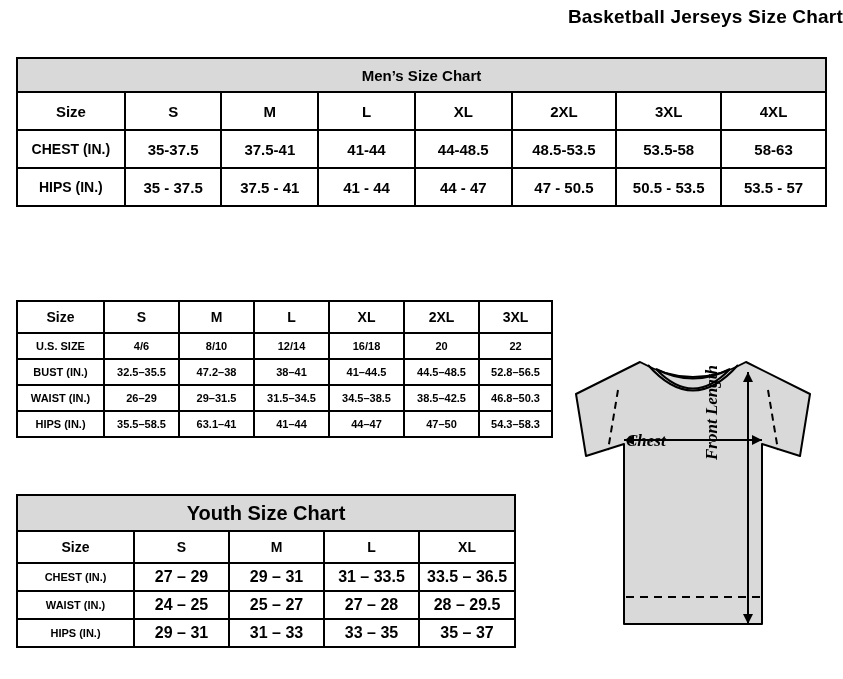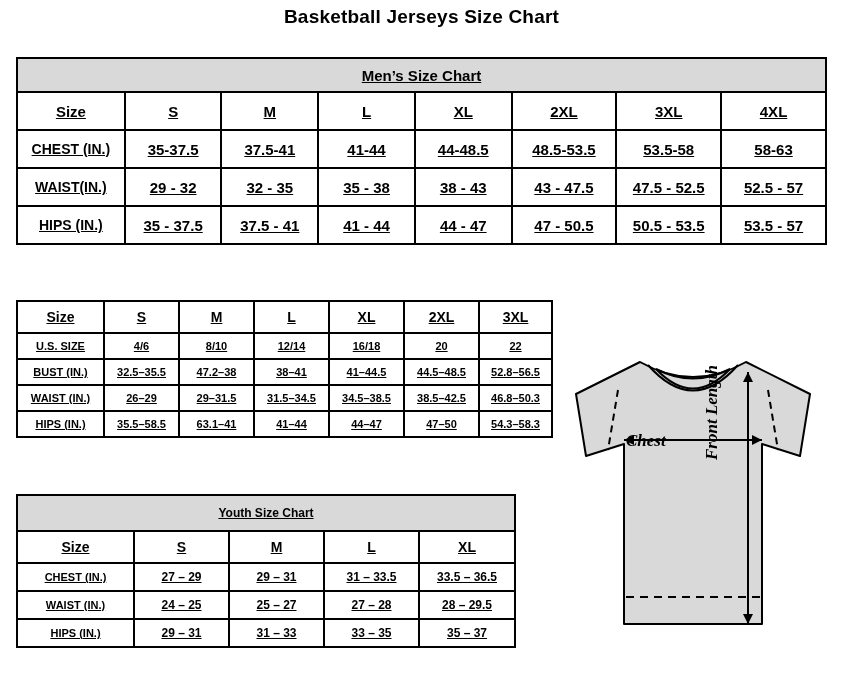--- a/index.html
+++ b/index.html
@@ -13,32 +13,31 @@
     position: relative;
     font-family: "Liberation Sans", sans-serif;
     color: #000;
     overflow: hidden;
   }
   #page-title {
     position: absolute;
     top: 6px;
     left: 0;
     width: 843px;
-    text-align: center;
+    text-align: right;
     font-size: 19px;
     font-weight: bold;
     letter-spacing: 0.2px;
   }
 
   table.chart {
     border-collapse: collapse;
     table-layout: fixed;
     position: absolute;
     background: #a21caf;
-    text-decoration: underline;
   }
   table.chart td, table.chart th {
     border: 2px solid #000;
     text-align: center;
     vertical-align: middle;
     padding: 0;
     font-weight: bold;
     background: #fff;
   }
   td.caption, th.caption {
@@ -71,22 +70,22 @@
   #womens-chart td.caption { height: 34px; font-size: 16px; }
   #womens-chart td.colhdr { height: 30px; font-size: 14px; }
   #womens-chart td.rowlabel { font-size: 11px; }
 
   
   #youth-chart {
     top: 494px;
     left: 16px;
     width: 498px;
   }
-  #youth-chart td { height: 26px; font-size: 12px; }
-  #youth-chart td.caption { height: 34px; font-size: 12px; }
+  #youth-chart td { height: 26px; font-size: 16px; }
+  #youth-chart td.caption { height: 34px; font-size: 20px; }
   #youth-chart td.colhdr { height: 30px; font-size: 14px; }
   #youth-chart td.rowlabel { font-size: 11px; }
 
   
   #shirt-diagram {
     position: absolute;
     left: 548px;
     top: 352px;
     width: 290px;
     height: 322px;
@@ -144,30 +143,20 @@
     </tr>
     <tr>
       <td class="rowlabel">CHEST (IN.)</td>
       <td>35-37.5</td>
       <td>37.5-41</td>
       <td>41-44</td>
       <td>44-48.5</td>
       <td>48.5-53.5</td>
       <td>53.5-58</td>
       <td>58-63</td>
-    </tr>
-    <tr>
-      <td class="rowlabel">WAIST(IN.)</td>
-      <td>29 - 32</td>
-      <td>32 - 35</td>
-      <td>35 - 38</td>
-      <td>38 - 43</td>
-      <td>43 - 47.5</td>
-      <td>47.5 - 52.5</td>
-      <td>52.5 - 57</td>
     </tr>
     <tr>
       <td class="rowlabel">HIPS (IN.)</td>
       <td>35 - 37.5</td>
       <td>37.5 - 41</td>
       <td>41 - 44</td>
       <td>44 - 47</td>
       <td>47 - 50.5</td>
       <td>50.5 - 53.5</td>
       <td>53.5 - 57</td>

